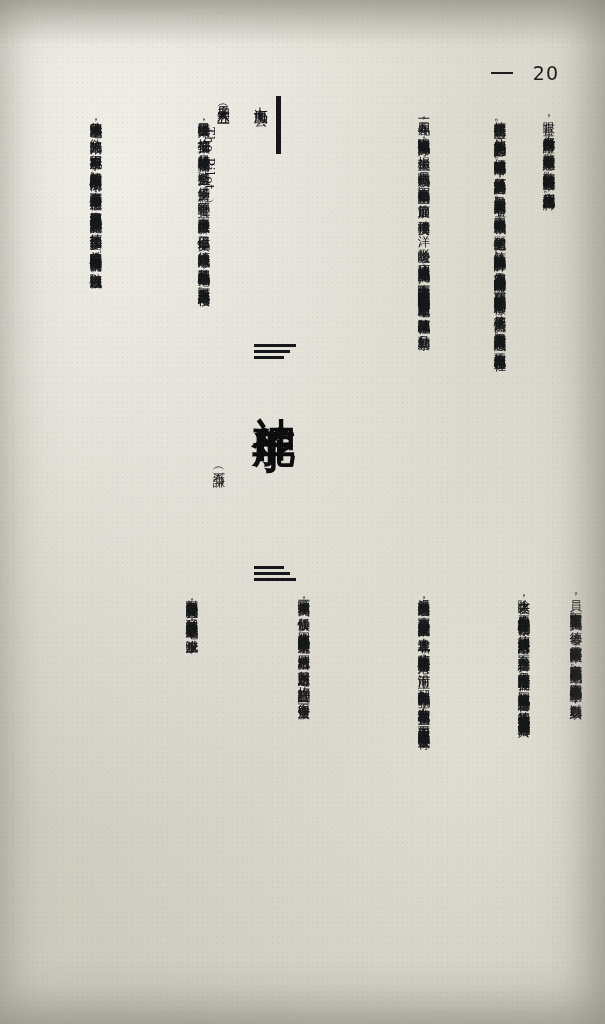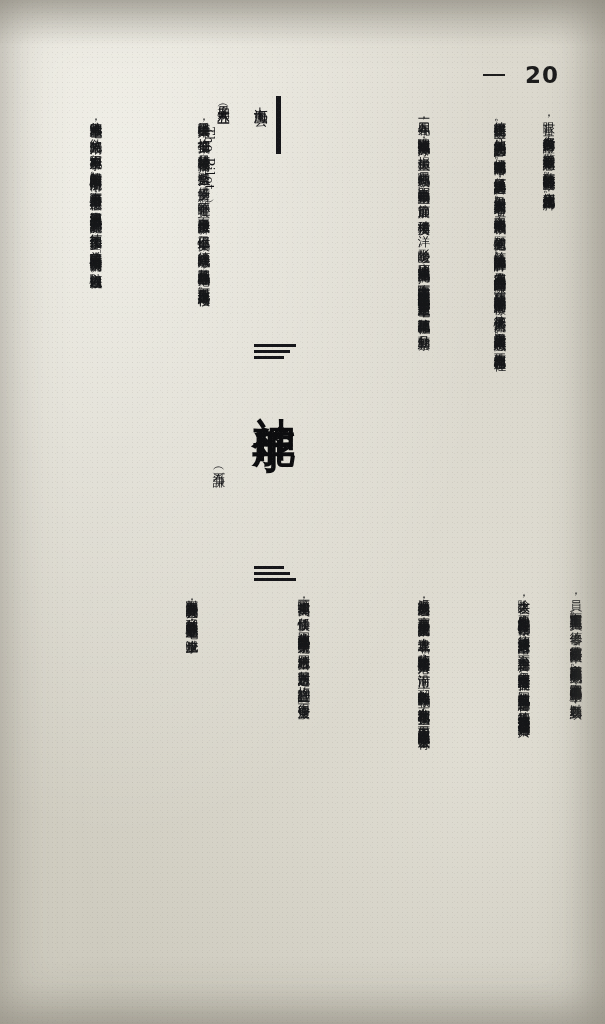--- a/index.html
+++ b/index.html
@@ -39,27 +39,26 @@
     background-size: 5px 5px, 7px 7px;
     background-position: 0 0, 3px 2px;
   }
 
   
   #page-number {
     position: absolute;
     top: 62px;
     right: 46px;
     font-family: "DejaVu Sans", sans-serif;
-    font-size: 23px;
+    font-size: 19px;
     letter-spacing: 1px;
     color: #1d1d1d;
     display: flex;
     align-items: center;
     gap: 20px;
-    font-weight: bold;
   }
   #page-number .dash {
     display: inline-block;
     width: 22px;
     height: 2px;
     background: #1d1d1d;
   }
 
   
   .vcol {

